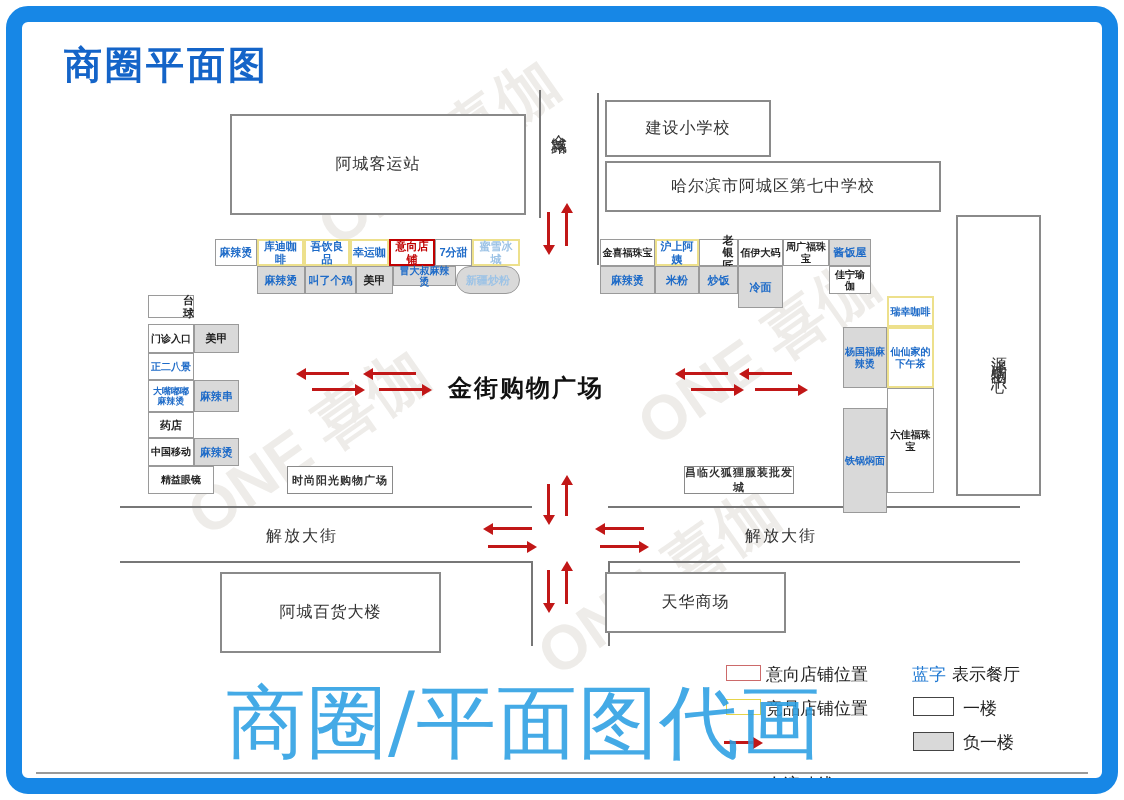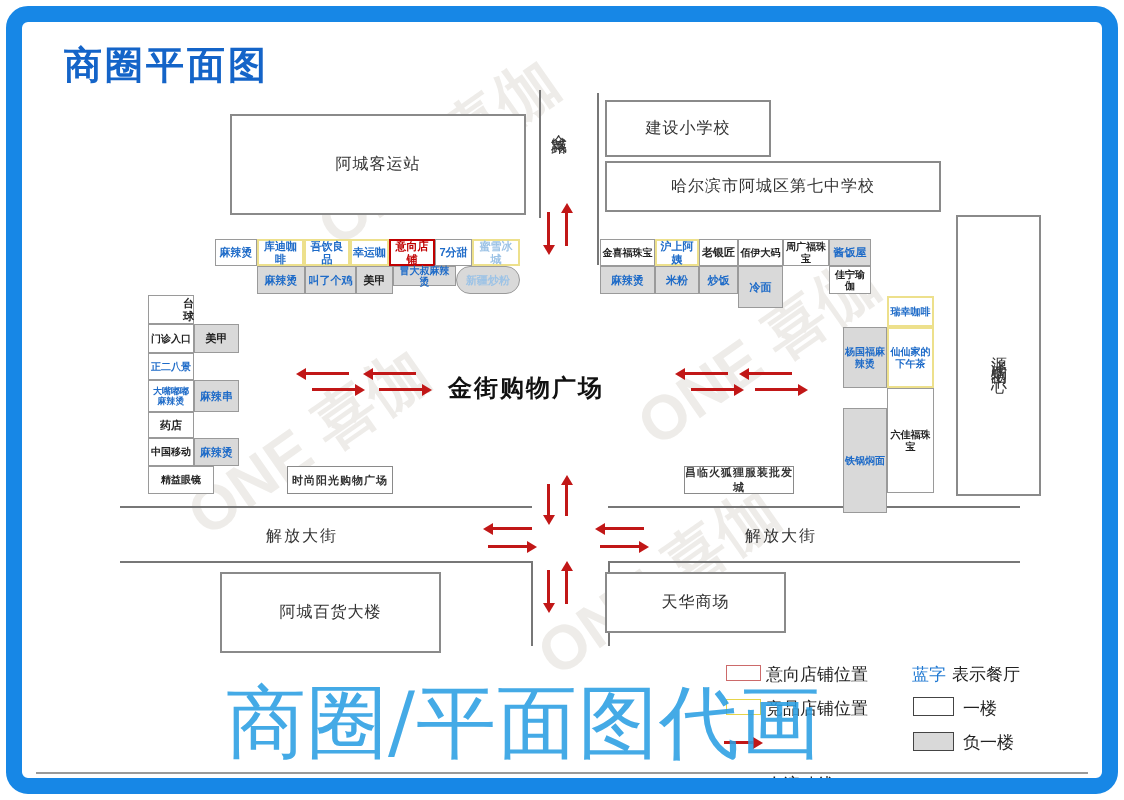--- a/index.html
+++ b/index.html
@@ -86,32 +86,32 @@
   <div class="cell t-lblue bd-yellow" style="left:472px;top:239px;width:48px;height:27px;">蜜雪冰城</div>
 
   <div class="cell t-blue bg-gray" style="left:257px;top:266px;width:48px;height:28px;">麻辣烫</div>
   <div class="cell t-blue bg-gray" style="left:305px;top:266px;width:51px;height:28px;">叫了个鸡</div>
   <div class="cell t-black bg-gray" style="left:356px;top:266px;width:37px;height:28px;">美甲</div>
   <div class="cell t-blue bg-gray f10" style="left:393px;top:266px;width:63px;height:20px;">冒大叔麻辣烫</div>
   <div class="cell t-lblue bg-gray" style="left:456px;top:266px;width:64px;height:28px;border-radius:14px;">新疆炒粉</div>
 
   <div class="cell t-black f10" style="left:600px;top:239px;width:55px;height:27px;">金喜福珠宝</div>
   <div class="cell t-blue bd-yellow" style="left:655px;top:239px;width:44px;height:27px;">沪上阿姨</div>
-  <div class="cell t-black" style="left:699px;top:239px;width:39px;height:27px;">老银匠</div>
+  <div class="cell t-black" style="left:699px;top:239px;width:39px;height:27px;padding-left:20px;">老银匠</div>
   <div class="cell t-black f10" style="left:738px;top:239px;width:45px;height:27px;">佰伊大码</div>
   <div class="cell t-black f10" style="left:783px;top:239px;width:46px;height:27px;">周广福珠宝</div>
   <div class="cell t-blue bg-gray" style="left:829px;top:239px;width:42px;height:27px;">酱饭屋</div>
 
   <div class="cell t-blue bg-gray" style="left:600px;top:266px;width:55px;height:28px;">麻辣烫</div>
   <div class="cell t-blue bg-gray" style="left:655px;top:266px;width:44px;height:28px;">米粉</div>
   <div class="cell t-blue bg-gray" style="left:699px;top:266px;width:39px;height:28px;">炒饭</div>
   <div class="cell t-blue bg-gray" style="left:738px;top:266px;width:45px;height:42px;">冷面</div>
   <div class="cell t-black f10" style="left:829px;top:266px;width:42px;height:28px;">佳宁瑜伽</div>
 
-  <div class="cell t-black" style="left:148px;top:295px;width:46px;height:29px;padding-left:36px;">台球</div>
+  <div class="cell t-black" style="left:148px;top:295px;width:46px;height:23px;padding-left:36px;">台球</div>
   <div class="cell t-black f10" style="left:148px;top:324px;width:46px;height:29px;">门诊入口</div>
   <div class="cell t-black bg-gray" style="left:194px;top:324px;width:45px;height:29px;">美甲</div>
   <div class="cell t-blue f10" style="left:148px;top:353px;width:46px;height:27px;">正二八景</div>
   <div class="cell t-blue f9" style="left:148px;top:380px;width:46px;height:32px;">大嘴嘟嘟麻辣烫</div>
   <div class="cell t-blue bg-gray" style="left:194px;top:380px;width:45px;height:32px;">麻辣串</div>
   <div class="cell t-black" style="left:148px;top:412px;width:46px;height:26px;">药店</div>
   <div class="cell t-black f10" style="left:148px;top:438px;width:46px;height:28px;">中国移动</div>
   <div class="cell t-blue bg-gray" style="left:194px;top:438px;width:45px;height:28px;">麻辣烫</div>
   <div class="cell t-black f10" style="left:148px;top:466px;width:66px;height:28px;">精益眼镜</div>
 

